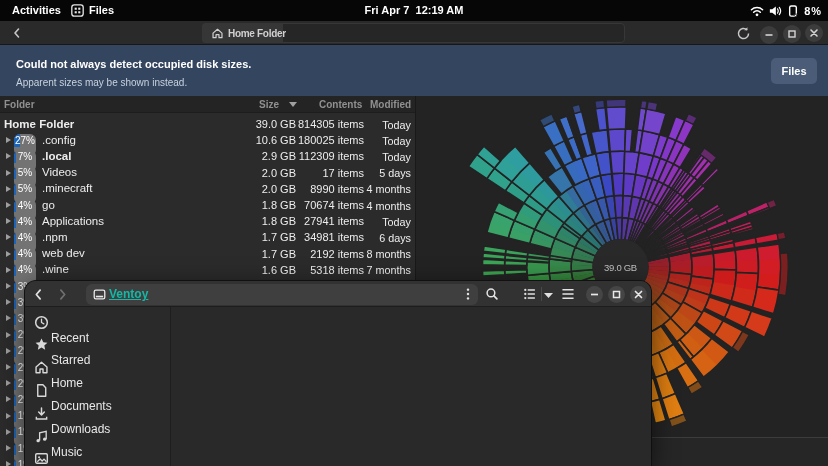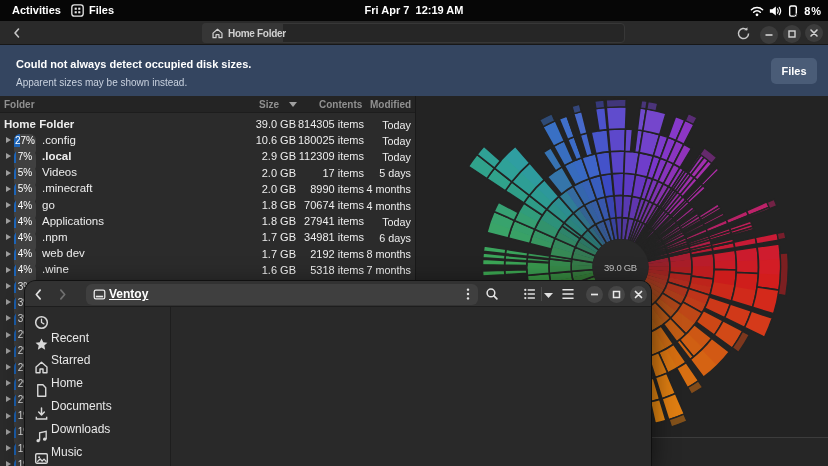--- a/index.html
+++ b/index.html
@@ -33,42 +33,42 @@
   border-bottom:1px solid #1d1d1d; color:#909090; font-size:10px; font-weight:bold; }
 #lheader .h1 { position:absolute; left:4px; top:3px; }
 #lheader .h2 { position:absolute; left:259px; top:3px; }
 #lheader .h3 { position:absolute; left:319px; top:3px; }
 #lheader .h4 { position:absolute; left:370px; top:3px; }
 #lheader .arr { position:absolute; left:289px; top:6px; width:0; height:0;
   border-left:4px solid transparent; border-right:4px solid transparent; border-top:5px solid #a0a0a0; }
 .row { position:absolute; left:0; width:415px; height:16.2px; color:#ededed; font-size:11px; }
 .row .exp { position:absolute; left:6px; top:5px; width:0; height:0;
   border-top:3.5px solid transparent; border-bottom:3.5px solid transparent; border-left:5px solid #9e9e9e; }
-.row .pbox { position:absolute; left:14px; top:1.5px; width:22px; height:22px; background:#404040;
+.row .pbox { position:absolute; left:14px; top:1.5px; width:22px; height:22px; background:#737373;
   border-radius:6px; overflow:hidden; }
 .row .pfill { position:absolute; left:0; top:0; height:13px; background:#1c64b8; }
 .row .ptxt { position:absolute; left:0; top:0; width:22px; text-align:center; font-size:10px;
   line-height:13px; color:#fff; }
 .row .nm { position:absolute; top:1.5px; font-size:11.5px; }
 .row .sz { position:absolute; left:226px; width:70px; top:2px; text-align:right; }
 .row .it { position:absolute; left:264px; width:100px; top:2px; text-align:right; }
 .row .md { position:absolute; left:331px; width:80px; top:2.5px; text-align:right; font-size:10.8px; }
 
 #chartpanel { position:absolute; left:415px; top:96px; width:413px; height:370px; background:#232323;
   border-left:1px solid #191919; }
 #deskline { position:absolute; left:651px; top:437px; width:177px; height:29px;
   border-top:1px solid #3c3c3c; background:#262626; }
 
 #files { position:absolute; left:25px; top:281px; width:626px; height:185px;
   border-radius:11px 11px 0 0; background:#292929; box-shadow:0 6px 26px rgba(0,0,0,0.6), 0 0 0 1px #161616; }
 #ftitle { position:absolute; left:0; top:0; width:626px; height:26px; background:#323232;
   border-radius:11px 11px 0 0; border-bottom:1px solid #1d1d1d; }
 #ftab { position:absolute; left:61px; top:3px; width:392px; height:21px; background:#3f3f3f;
   border-radius:6px; }
-#ftab .lbl { position:absolute; left:23px; top:3px; color:#ffffff; font-size:12px; font-weight:bold;text-decoration:underline; }
+#ftab .lbl { position:absolute; left:23px; top:3px; color:#14b8a6; font-size:12px; font-weight:bold;text-decoration:underline; }
 .fcirc { position:absolute; top:5px; width:17px; height:17px; border-radius:50%; background:#454545; }
 #fside { position:absolute; left:0; top:26px; width:146px; height:159px; background:#2a2a2a;
   border-right:1px solid #1e1e1e; }
 .sit { position:absolute; left:9px; height:20px; color:#e8e8e8; font-size:12px; }
 .sit svg { position:absolute; left:0; top:1px; }
 .sit span { position:absolute; left:17px; top:17px; white-space:nowrap; }
 #fmain { position:absolute; left:147px; top:26px; width:479px; height:159px; background:#292929; }
 .ficon { position:absolute; top:21px; width:68px; height:90px; }
 .flabel { position:absolute; top:117px; width:160px; text-align:center; color:#ededed;
   font-size:9.3px; letter-spacing:-0.15px; line-height:13px; }

